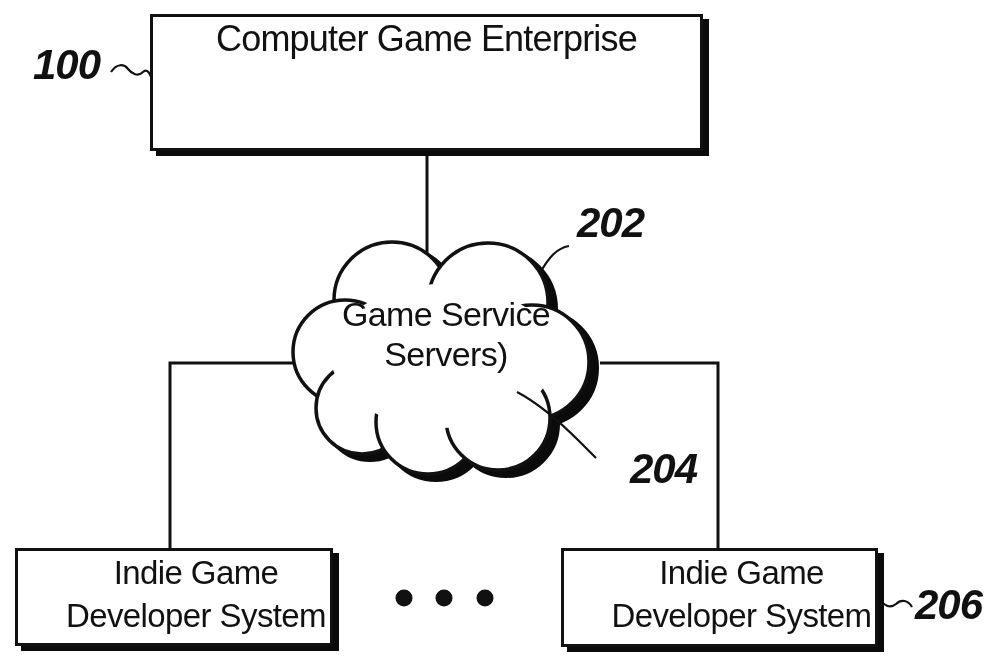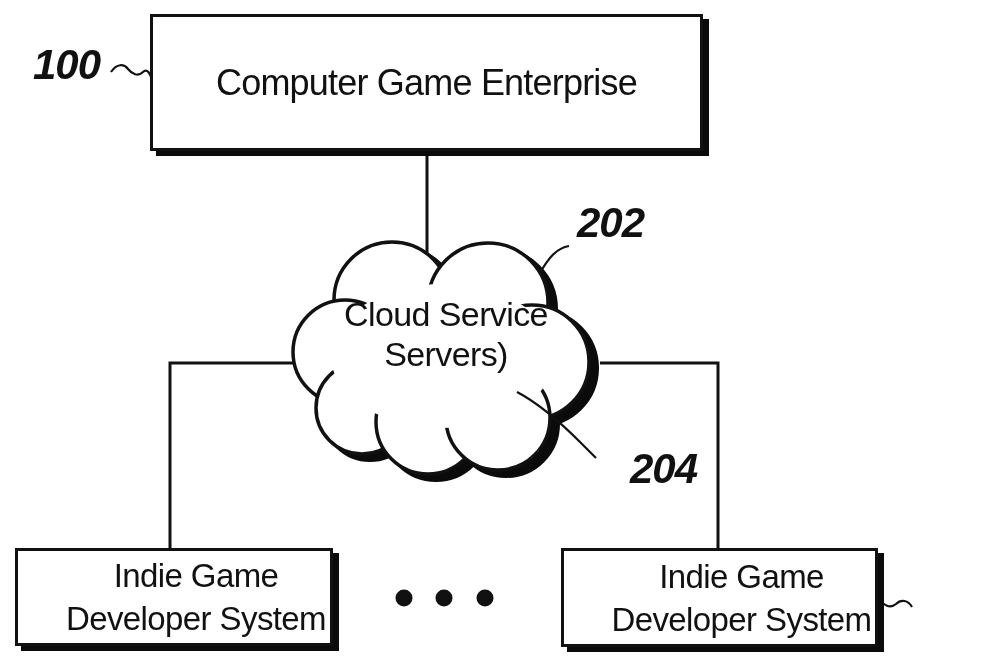--- a/index.html
+++ b/index.html
@@ -19,21 +19,20 @@
   }
   .box {
     position: absolute;
     box-sizing: border-box;
     background: #ffffff;
     border: 3px solid #111;
     box-shadow: 6px 5px 0 #0b0b0b;
     display: flex;
     flex-direction: column;
     align-items: center;
-    justify-content: center;
     text-align: center;
   }
   .box .ln { display: block; white-space: nowrap; }
   .box-enterprise {
     left: 150px; top: 14px; width: 553px; height: 137px;
     font-size: 36px; line-height: 44px; letter-spacing: -0.8px;
   }
   .box-dev { font-size: 33px; line-height: 43px; letter-spacing: -0.6px; padding-left: 44px; }
   .box-dev-left  { left: 15px;  top: 548px; width: 318px; height: 98px; }
   .box-dev-right { left: 561px; top: 548px; width: 317px; height: 99px; }
@@ -100,31 +99,32 @@
       <circle cx="444" cy="598" r="8.5"></circle>
       <circle cx="485" cy="598" r="8.5"></circle>
     </g>
   </svg>
 
   <div class="box box-enterprise">
     <span class="ln">Computer Game Enterprise</span>
   </div>
 
   <div class="cloud-label">
-    <span class="ln">Cloud Service</span>
+    <span class="ln">Game Service</span>
     <span class="ln">Servers)</span>
   </div>
 
   <div class="box box-dev box-dev-left">
     <span class="ln">Indie Game</span>
     <span class="ln">Developer System</span>
   </div>
 
   <div class="box box-dev box-dev-right">
     <span class="ln">Indie Game</span>
     <span class="ln">Developer System</span>
   </div>
 
   <div class="ref ref-200">100</div>
   <div class="ref ref-202">202</div>
   <div class="ref ref-204">204</div>
+  <div class="ref ref-206">206</div>
 
 </div>
 
 </body></html>

